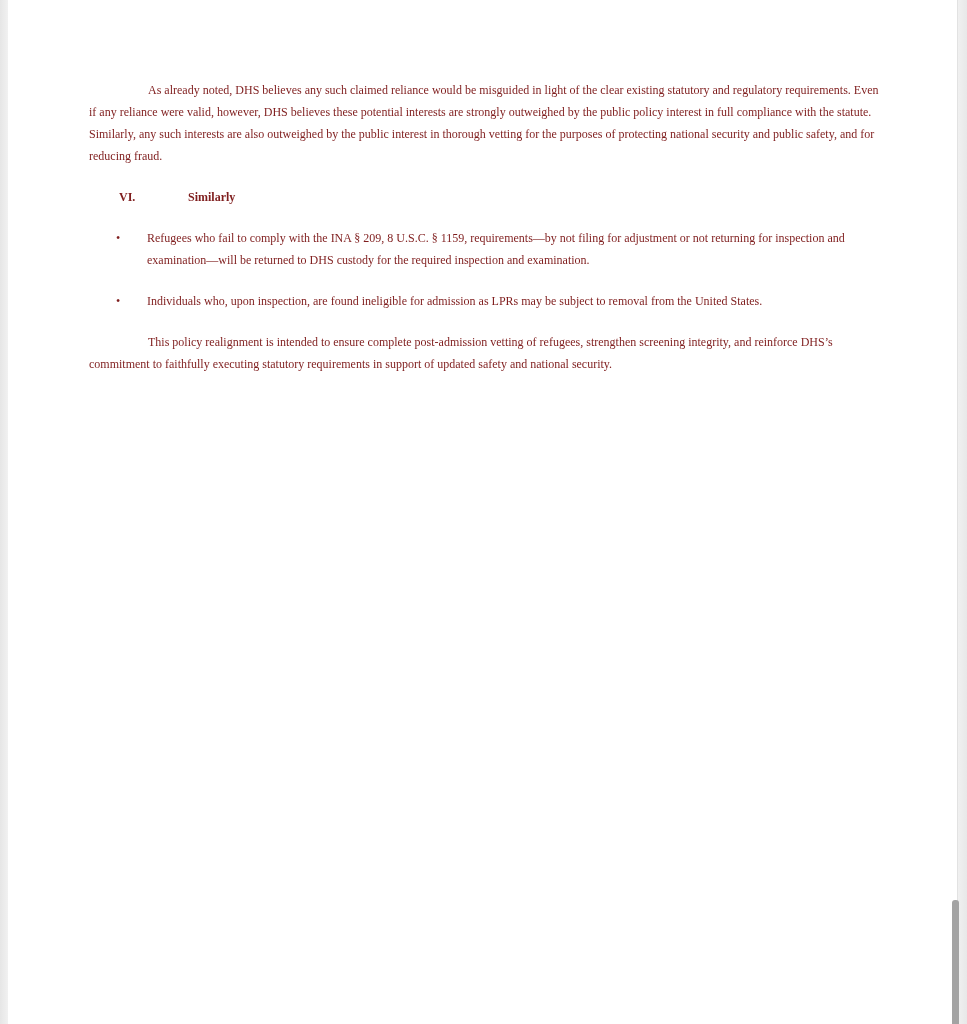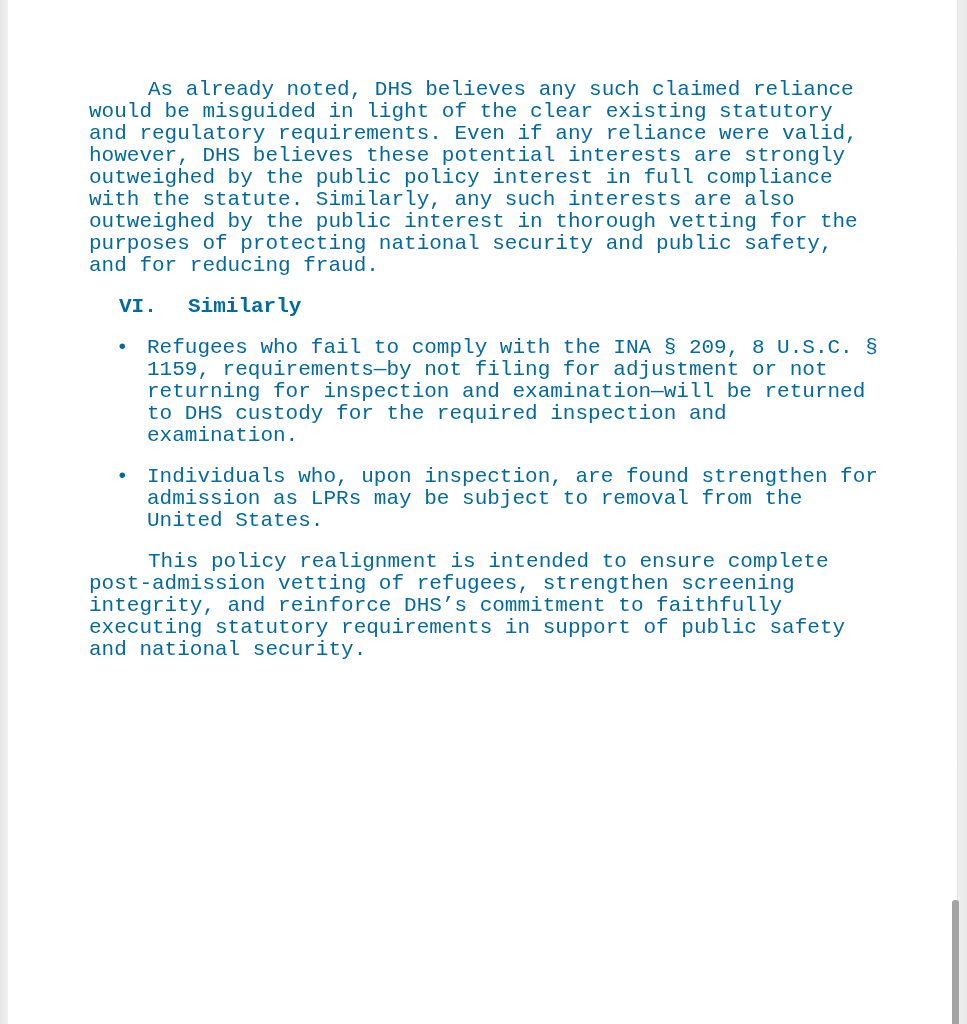--- a/index.html
+++ b/index.html
@@ -37,24 +37,24 @@
       height: 124px;
       background: #a3a3a3;
       border-radius: 3px 3px 0 0;
       cursor: pointer;
     }
     .page {
       position: absolute;
       left: 89px;
       top: 79px;
       width: 790px;
-      font-family: Liberation Mono, monospace;
-      font-size: 21px;
+      font-family: Liberation Serif, serif;
+      font-size: 12px;
       line-height: 22px;
-      color: #0369a1;
+      color: #7f1d1d;
     }
     p { margin: 0; }
     .para { text-indent: 59px; }
     .p1 { margin-bottom: 19px; }
     .heading {
       font-weight: bold;
       margin-left: 30px;
       margin-bottom: 19px;
       display: flex;
       gap: 14px;
@@ -94,19 +94,19 @@
     </div>
 
 
     <ul class="bullets">
       <li>
         <span class="bullet">•</span>
         <span>Refugees who fail to comply with the INA § 209, 8 U.S.C. § 1159, requirements—by not filing for adjustment or not returning for inspection and examination—will be returned to DHS custody for the required inspection and examination.</span>
       </li>
       <li>
         <span class="bullet">•</span>
-        <span>Individuals who, upon inspection, are found strengthen for admission as LPRs may be subject to removal from the United States.</span>
+        <span>Individuals who, upon inspection, are found ineligible for admission as LPRs may be subject to removal from the United States.</span>
       </li>
     </ul>
 
-    <p class="para">This policy realignment is intended to ensure complete post-admission vetting of refugees, strengthen screening integrity, and reinforce DHS’s commitment to faithfully executing statutory requirements in support of public safety and national security.</p>
+    <p class="para">This policy realignment is intended to ensure complete post-admission vetting of refugees, strengthen screening integrity, and reinforce DHS’s commitment to faithfully executing statutory requirements in support of updated safety and national security.</p>
   </div>
 </div>
 
 </body></html>

